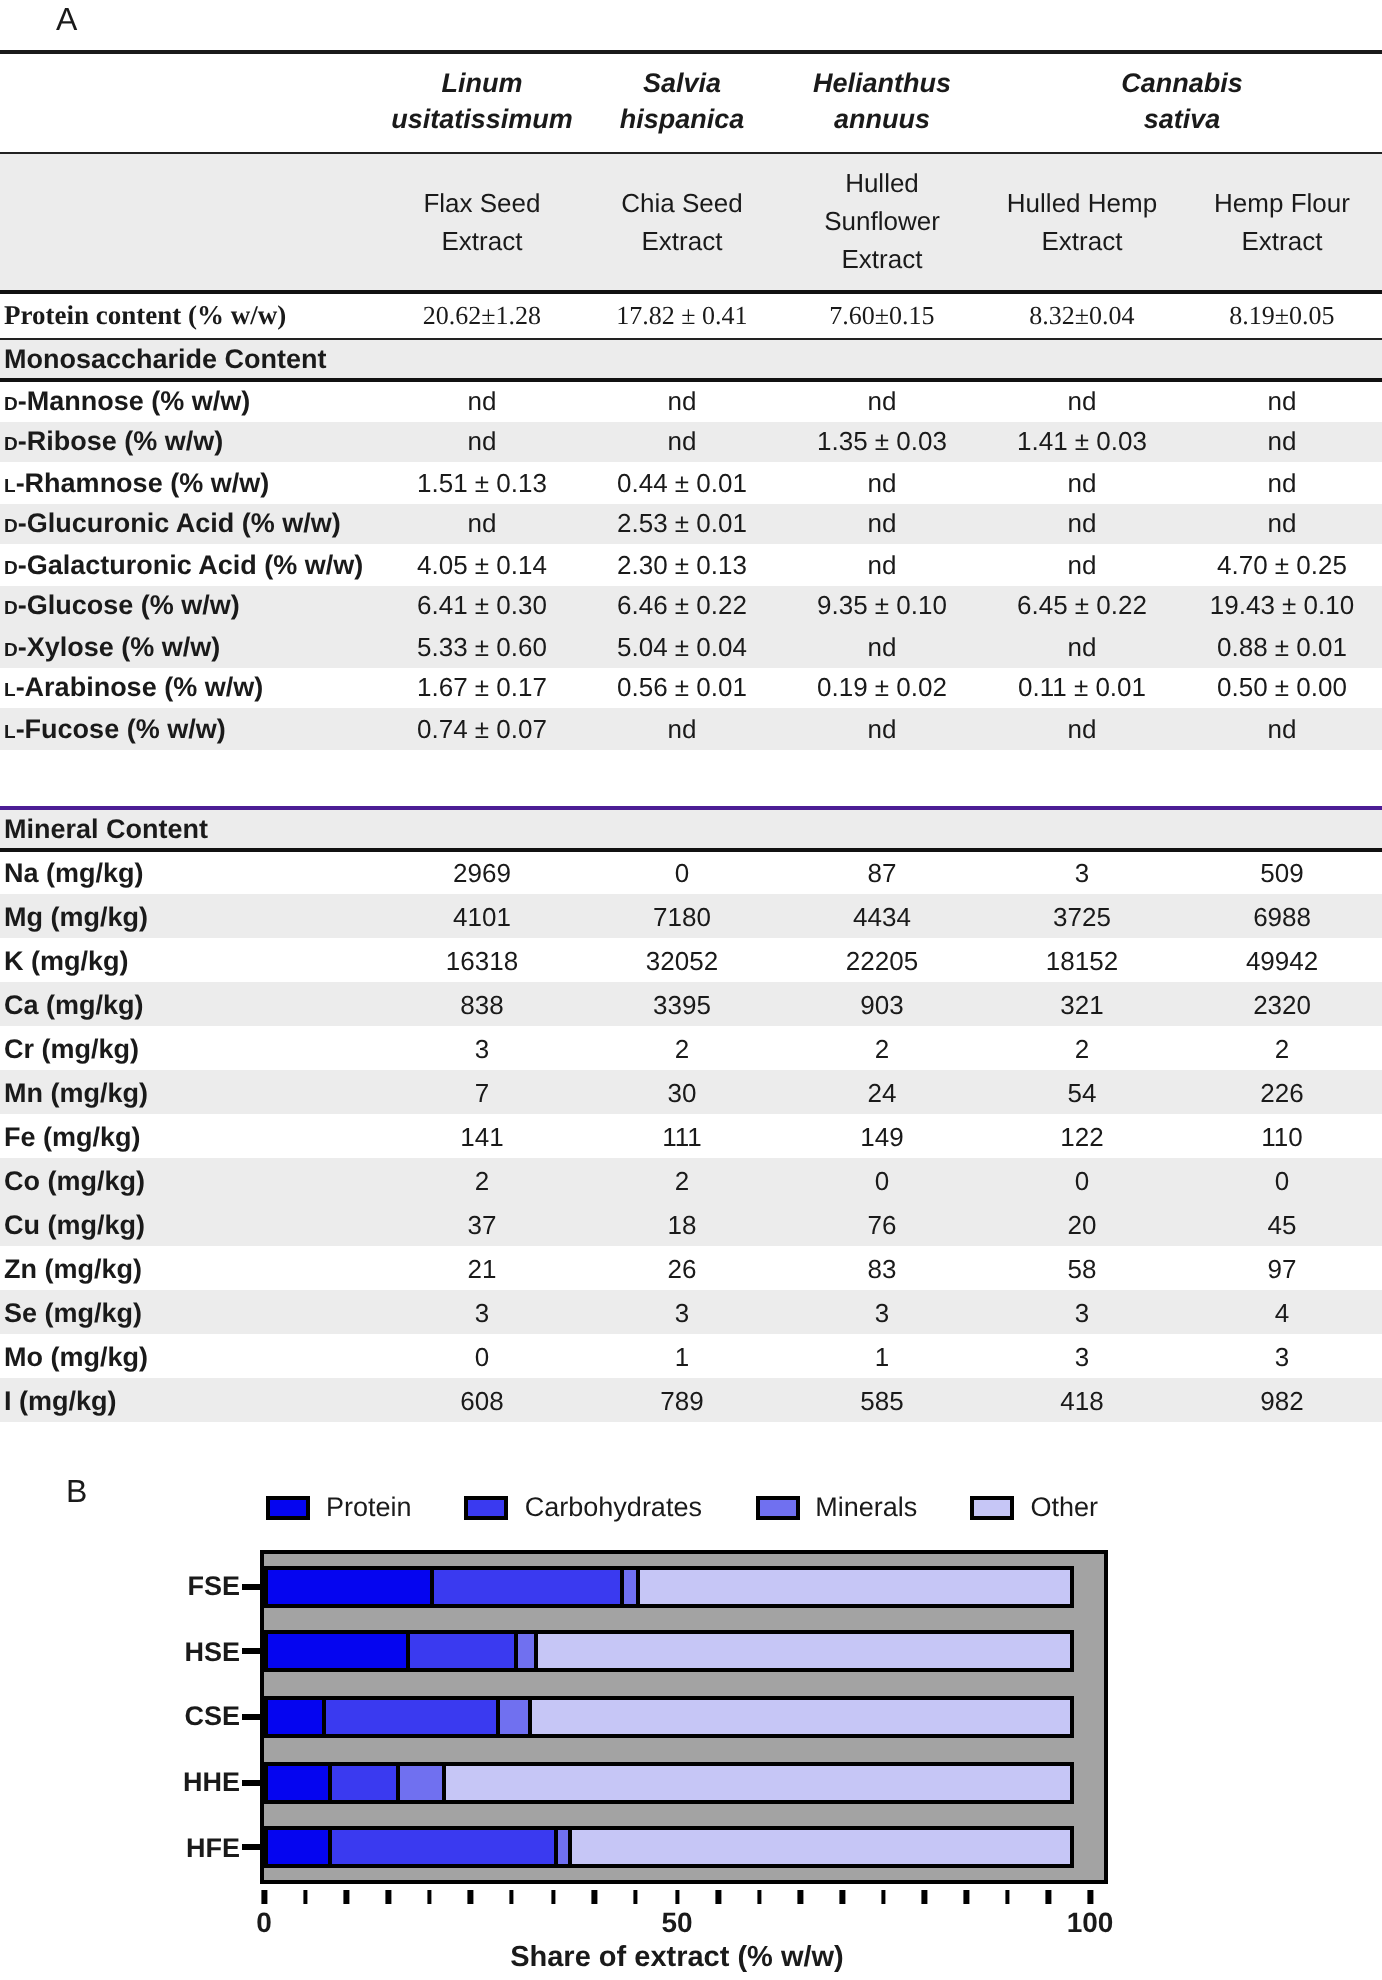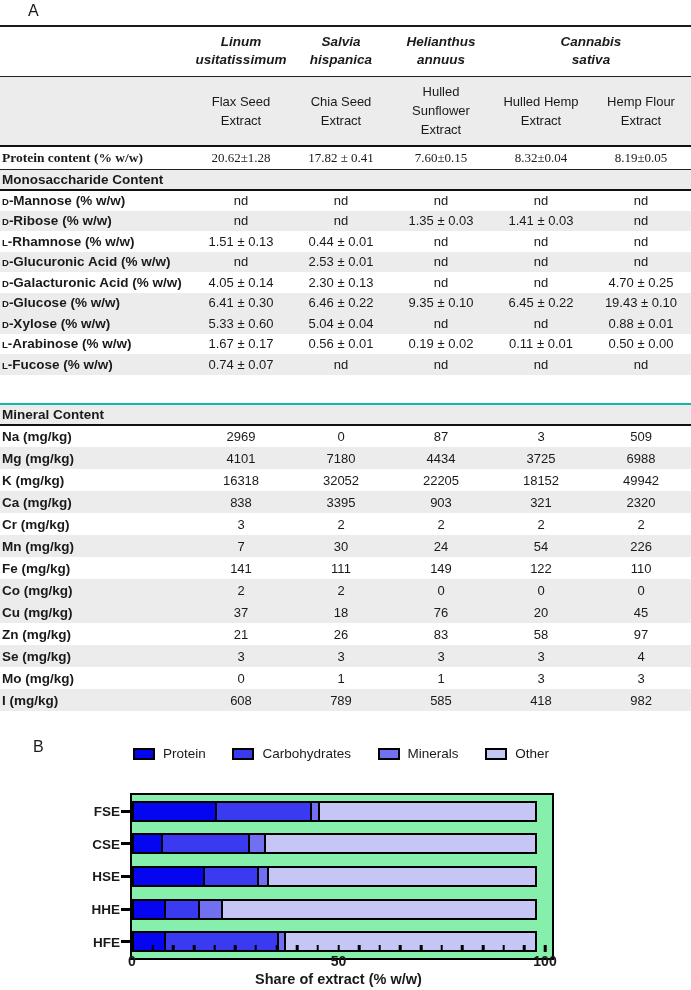--- a/index.html
+++ b/index.html
@@ -6,21 +6,21 @@
   html,body { background:#ffffff; }
   body { font-family:"Liberation Sans", sans-serif; color:#1a1a1a; }
   .page { position:relative; width:691px; height:990px; background:#fff; overflow:hidden; }
 
   .panel-label { font-size:16px; color:#1a1a1a; }
   #labelA { position:absolute; top:2px; left:28px; }
 
   
   .datatable { border-collapse:collapse; table-layout:fixed; width:691px; font-size:13px; }
   #tableA { position:absolute; top:25px; left:0; border-top:2px solid #1a1a1a; }
-  #tableM { position:absolute; top:403px; left:0; border-top:2px solid #14b8a6; }
+  #tableM { position:absolute; top:403px; left:0; border-top:2px solid #4c1d95; }
   .datatable th, .datatable td { font-weight:normal; text-align:center; vertical-align:middle; padding:0; }
   .rowlab { text-align:left !important; font-weight:bold !important; font-size:13.5px; padding-left:2px !important; }
   tr.shade { background:#ececec; }
 
   .species-row th { font-style:italic; font-weight:bold; font-size:13.5px; padding:6px 0 7px 0; line-height:18px; }
   .species-row > * { border-bottom:1.7px solid #222; }
   .narrow { max-width:100px; margin:0 auto; }
 
   .extract-row td { line-height:19px; padding:5px 2px 6px 2px; font-size:13px; }
   .extract-row > * { border-bottom:2.5px solid #111; }
@@ -34,22 +34,22 @@
   #mineral-body td, #mineral-body th { height:22px; }
   .pfx { font-size:9.5px; font-weight:bold; }
 
   
   #panelB { position:absolute; top:737px; left:0; width:691px; height:253px; }
   #labelB { position:absolute; left:33px; top:1px; }
   #legend { position:absolute; left:133px; top:9px; width:416px; display:flex; justify-content:space-between; align-items:center; }
   .legend-item { display:flex; align-items:center; gap:8px; font-size:13.5px; }
   .swatch { width:22px; height:12px; border:2px solid #000; }
 
-  #plot { position:absolute; left:130px; top:38px; width:424px; height:167px; border:2.5px solid #000; background:#86efac;
-          display:flex; flex-direction:column; justify-content:space-around;margin-top:18px; }
+  #plot { position:absolute; left:130px; top:38px; width:424px; height:167px; border:2.5px solid #000; background:#a3a3a3;
+          display:flex; flex-direction:column; justify-content:space-around; }
   .slot { position:relative; height:21px; width:100%; }
   .track { position:absolute; left:0; top:0; height:21px; width:411px; display:flex; }
   .seg { height:100%; border:2px solid #000; }
   .seg + .seg { margin-left:-2px; }
   .ycat { position:absolute; left:-48px; width:36px; top:50%; transform:translateY(-50%);
           text-align:right; font-weight:bold; font-size:13.5px; }
   .ytick { position:absolute; left:-11px; top:50%; margin-top:-1.5px; width:9px; height:3px; background:#000; }
 
   #xticks  { position:absolute; left:132px; top:207.5px; width:413px; height:7px; }
   .xtick   { position:absolute; top:0; width:2.6px; height:7px; background:#000; transform:translateX(-50%); }
@@ -332,37 +332,37 @@
           <div class="ycat">FSE</div>
           <div class="ytick"></div>
           <div class="track">
             <div class="seg" style="width: 20.6%; background: rgb(5, 5, 240);"></div>
             <div class="seg" style="width: 23.7%; background: rgb(58, 58, 240);"></div>
             <div class="seg" style="width: 2.4%; background: rgb(112, 112, 240);"></div>
             <div class="seg" style="width: 53.3%; background: rgb(198, 198, 246);"></div>
           </div>
         </div>
         <div class="slot">
+          <div class="ycat">HSE</div>
+          <div class="ytick"></div>
+          <div class="track">
+            <div class="seg" style="width: 17.8%; background: rgb(5, 5, 240);"></div>
+            <div class="seg" style="width: 13.6%; background: rgb(58, 58, 240);"></div>
+            <div class="seg" style="width: 2.9%; background: rgb(112, 112, 240);"></div>
+            <div class="seg" style="width: 65.7%; background: rgb(198, 198, 246);"></div>
+          </div>
+        </div>
+        <div class="slot">
           <div class="ycat">CSE</div>
           <div class="ytick"></div>
           <div class="track">
             <div class="seg" style="width: 7.6%; background: rgb(5, 5, 240);"></div>
             <div class="seg" style="width: 21.6%; background: rgb(58, 58, 240);"></div>
             <div class="seg" style="width: 4.4%; background: rgb(112, 112, 240);"></div>
             <div class="seg" style="width: 66.4%; background: rgb(198, 198, 246);"></div>
-          </div>
-        </div>
-        <div class="slot">
-          <div class="ycat">HSE</div>
-          <div class="ytick"></div>
-          <div class="track">
-            <div class="seg" style="width: 17.8%; background: rgb(5, 5, 240);"></div>
-            <div class="seg" style="width: 13.6%; background: rgb(58, 58, 240);"></div>
-            <div class="seg" style="width: 2.9%; background: rgb(112, 112, 240);"></div>
-            <div class="seg" style="width: 65.7%; background: rgb(198, 198, 246);"></div>
           </div>
         </div>
         <div class="slot">
           <div class="ycat">HHE</div>
           <div class="ytick"></div>
           <div class="track">
             <div class="seg" style="width: 8.3%; background: rgb(5, 5, 240);"></div>
             <div class="seg" style="width: 8.8%; background: rgb(58, 58, 240);"></div>
             <div class="seg" style="width: 6.1%; background: rgb(112, 112, 240);"></div>
             <div class="seg" style="width: 76.8%; background: rgb(198, 198, 246);"></div>

